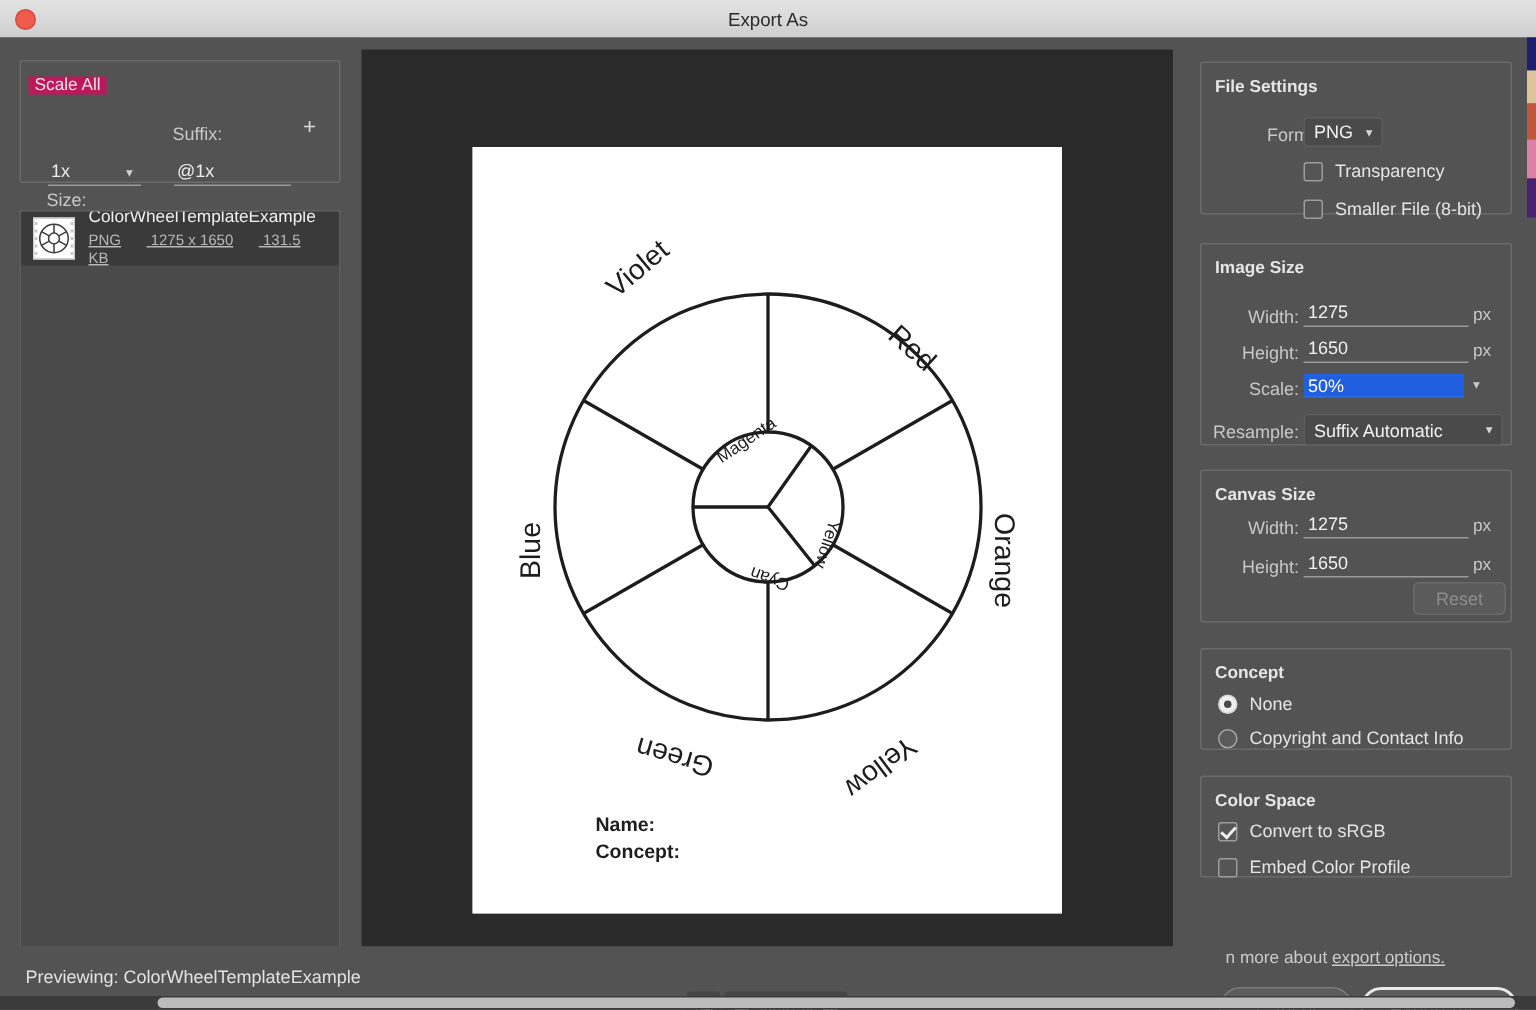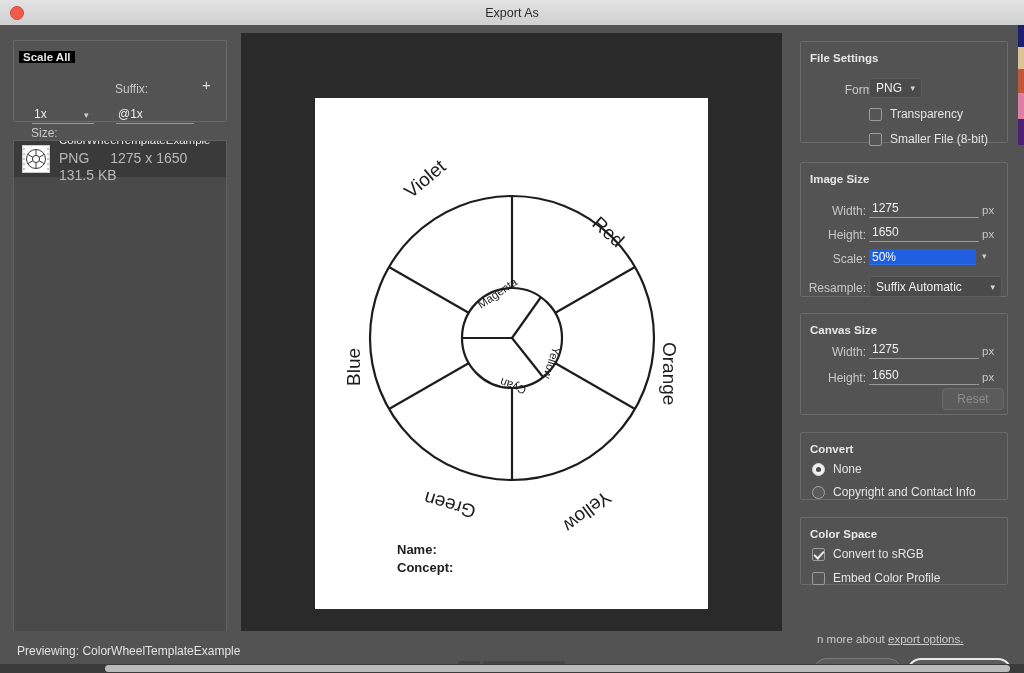--- a/index.html
+++ b/index.html
@@ -31,22 +31,22 @@
     background:#535353;overflow:hidden;
   }
 
   
   .leftcol{position:absolute;left:0;top:0;width:240px;height:606px;background:#535353;}
   .group{
     position:absolute;
     border:1px solid #6a6a6a;border-radius:2px;
   }
   .group-title{
-    position:absolute;font-size:11.5px;font-weight:bold;color:#e6e6e6;
-    background:#000000;padding:0 4px;
+    position:absolute;font-size:11.5px;font-weight:normal;color:#e6e6e6;
+    background:#be185d;padding:0 4px;
   }
   .scaleall{left:13px;top:15px;width:212px;height:80px;}
   .scaleall-title{left:19px;top:26px;}
 
   .lbl{font-size:12px;color:#c8c8c8;}
   .fld-size-lbl{position:absolute;left:31px;top:57px;margin-top:44px;}
   .fld-suffix-lbl{position:absolute;left:115px;top:57px;}
   .plus-btn{position:absolute;left:202px;top:54px;font-size:15px;color:#d9d9d9;line-height:12px;cursor:default;}
 
   .uline-input{
@@ -69,21 +69,21 @@
     display:flex;align-items:center;padding:0 8px;
   }
   .thumb{
     width:28px;height:28px;background:#fff;flex:0 0 28px;
     display:flex;align-items:center;justify-content:center;margin-right:9px;
     border:1px solid #cfcfcf;box-sizing:border-box;
   }
   .thumb svg{display:block;}
   .fileinfo{display:flex;flex-direction:column;line-height:1.25;}
   .fname{font-size:11.5px;color:#f0f0f0;}
-  .fmeta{font-size:14px;color:#b8b8b8;margin-top:2px;}
+  .fmeta{font-size:10px;color:#b8b8b8;margin-top:2px;text-decoration:underline;}
   .fmeta span{margin-right:17px;}
 
   
   .preview{
     position:absolute;left:241px;top:8px;width:541px;height:598px;
     background:#2a2a2a;overflow:hidden;
   }
   .sheet{
     position:absolute;left:74px;top:65px;width:393px;height:511px;
     background:#ffffff;
@@ -337,21 +337,21 @@
       <input class="rvalue" style="left: 79px; top: 317px; width: 107px;" value="1275">
       <div class="unit" style="left:192px;top:320px;">px</div>
 
       <div class="rlabel" style="left:14px;top:346px;width:62px;">Height:</div>
       <input class="rvalue" style="left: 79px; top: 343px; width: 107px;" value="1650">
       <div class="unit" style="left:192px;top:346px;">px</div>
 
       <div class="reset-btn">Reset</div>
 
       <div class="rgroup g-meta"></div>
-      <div class="rgtitle t-meta">Convert</div>
+      <div class="rgtitle t-meta">Concept</div>
       <div class="radio on" style="left:22px;top:438px;"></div>
       <div class="chklbl" style="left:43px;top:437px;">None</div>
       <div class="radio" style="left:22px;top:461px;"></div>
       <div class="chklbl" style="left:43px;top:460px;">Copyright and Contact Info</div>
 
       <div class="rgroup g-color"></div>
       <div class="rgtitle t-color">Color Space</div>
       <div class="chk on" style="left:22px;top:523px;"></div>
       <div class="chklbl" style="left:43px;top:522px;">Convert to sRGB</div>
       <div class="chk" style="left:22px;top:547px;"></div>

